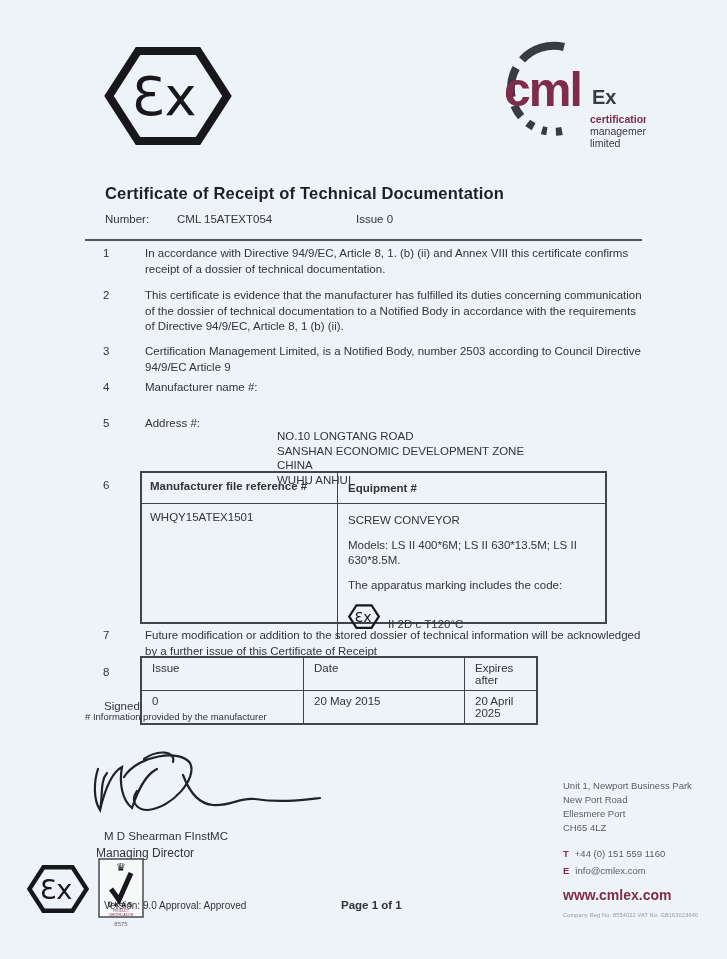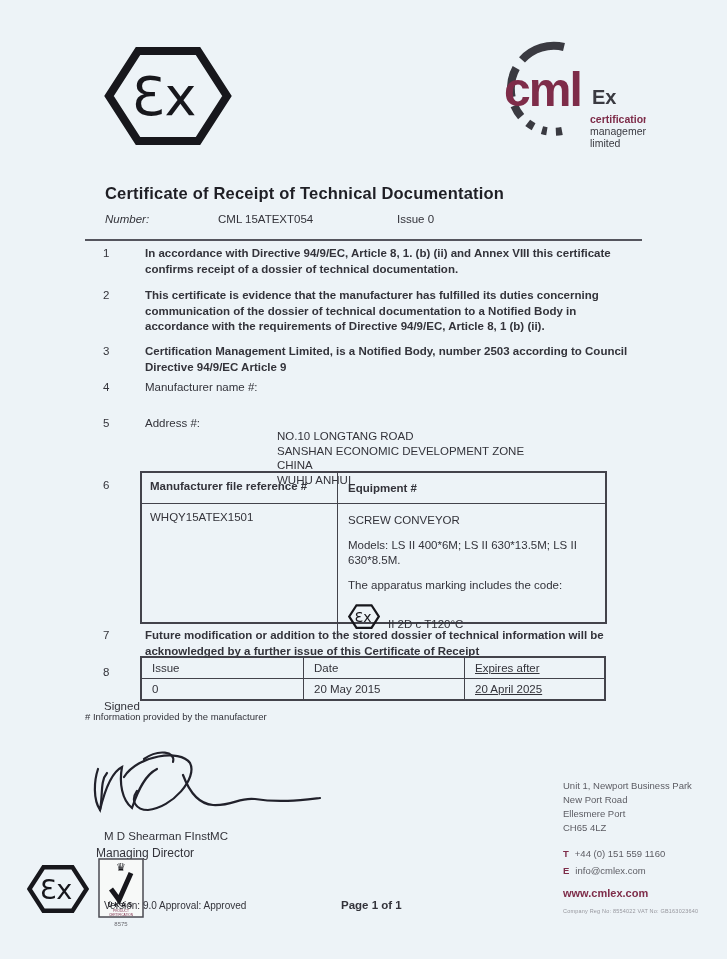--- a/index.html
+++ b/index.html
@@ -9,65 +9,65 @@
     background:#edf3f7;
     font-family:"Liberation Sans", sans-serif;
     color:#33333a; overflow:hidden;
   }
   
   .hex-logo-top { position:absolute; left:104px; top:42px; }
   .cml-logo { position:absolute; left:474px; top:34px; }
   
   .title { position:absolute; left:105px; top:184px; font-size:16.5px; font-weight:bold; color:#1f1f25; letter-spacing:0.2px; }
   .number-row { position:absolute; left:105px; top:213px; font-size:11.5px; }
-  .number-row .lbl { display:inline-block; width:113px;font-style:italic; }
+  .number-row .lbl { display:inline-block; width:72px; }
   .number-row .val { display:inline-block; width:179px; }
   .rule { position:absolute; left:85px; top:239px; width:557px; border-top:2px solid #55555e; }
   
   .item { position:absolute; left:103px; width:540px; display:flex; font-size:11.5px; line-height:15.5px; }
   .item .num { width:42px; flex:0 0 42px; }
-  .item .txt { flex:1;font-weight:bold; }
+  .item .txt { flex:1; }
   .item .label { width:132px; flex:0 0 132px; }
   .item .value { width:340px; flex:0 0 340px; }
   .addr-value { margin-top:13px; }
   .addr-value div { line-height:14.5px; }
   
   .tbl6 { position:absolute; left:140px; top:471px; width:467px; height:153px; border:2px solid #43434b; display:flex; flex-direction:column; font-size:11.5px; }
   .tbl6 .hrow { display:flex; border-bottom:1.5px solid #43434b; font-weight:bold; }
   .tbl6 .brow { display:flex; flex:1; }
   .tbl6 .c1 { width:195px; flex:0 0 195px; padding:7px 8px; }
   .tbl6 .c2 { flex:1; padding:9px 10px; border-left:1.5px solid #43434b; }
   .tbl6 .c2 p { margin-bottom:10px; line-height:15px; }
   .mark-row { display:flex; align-items:flex-end; gap:8px; margin-top:4px; }
   .num6 { position:absolute; left:103px; top:479px; font-size:11.5px; }
   .num8 { position:absolute; left:103px; top:666px; font-size:11.5px; }
   
-  .tbl8 { position:absolute; left:140px; top:656px; width:466px; border:2px solid #43434b; font-size:11.5px; border-collapse:collapse; }
+  .tbl8 { position:absolute; left:140px; top:656px; width:398px; border:2px solid #43434b; font-size:11.5px; border-collapse:collapse; }
   .tbl8 .r { display:flex; }
   .tbl8 .r + .r { border-top:1.5px solid #43434b; }
   .tbl8 .a { width:161px; flex:0 0 161px; padding:4px 10px; }
   .tbl8 .b { width:161px; flex:0 0 161px; padding:4px 10px; border-left:1.5px solid #43434b; }
-  .tbl8 .c { flex:1; padding:4px 10px; border-left:1.5px solid #43434b;text-decoration:underline; }
+  .tbl8 .c { flex:1; padding:4px 10px; border-left:1.5px solid #43434b; }
   .tbl8 .hd { font-weight:normal; }
   
   .footnote { position:absolute; left:85px; top:711px; font-size:9.5px; }
   .signed { position:absolute; left:104px; top:700px; font-size:11.5px; }
   .sig { position:absolute; left:86px; top:747px; }
   .sig-name { position:absolute; left:104px; top:830px; font-size:11.5px;text-align:right; }
   .sig-title { position:absolute; left:96px; top:846px; font-size:12px; }
   .hex-logo-bottom { position:absolute; left:27px; top:862px; }
   .ukas { position:absolute; left:97px; top:857px; }
   .version-line { position:absolute; left:104px; top:900px; font-size:10px; }
   .page-line { position:absolute; left:341px; top:899px; font-size:11.5px; font-weight:bold; }
   
   .contact { position:absolute; left:563px; top:779px; width:160px; font-size:9.5px; color:#5c5c63; }
   .contact .line { line-height:14px; }
   .contact .pe { margin-top:11px; display:flex; gap:6px; line-height:15px; }
   .contact .pe .k { font-weight:bold; }
-  .contact .site { margin-top:9px; font-size:11px; font-weight:bold; }
+  .contact .site { margin-top:9px; font-size:14px; font-weight:bold; }
   .contact .reg { margin-top:9px; font-size:5.5px; color:#97979e; letter-spacing:0.2px; white-space:nowrap; }
   .maroon { color:#7e2c49; }
 </style>
 </head>
 <body>
 
 <div class="page">
 
   <div class="hex-logo-top">
     <svg width="128" height="108" viewBox="0 0 128 108">

